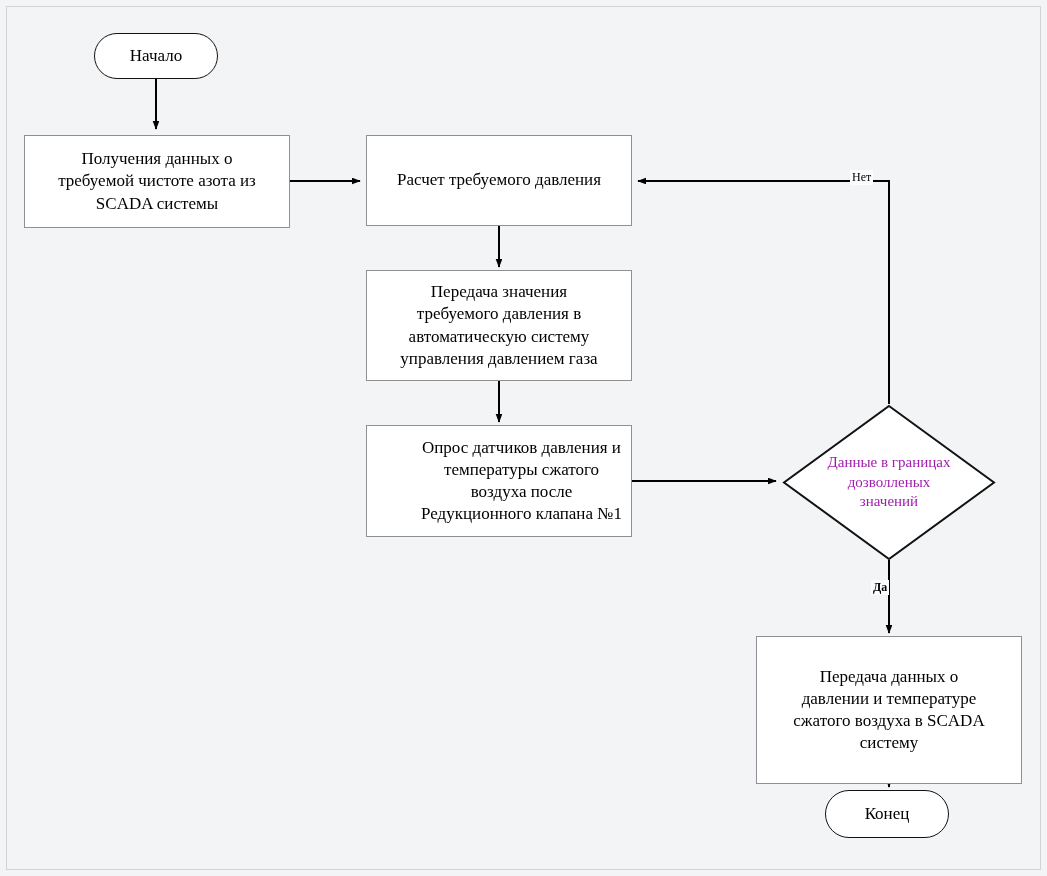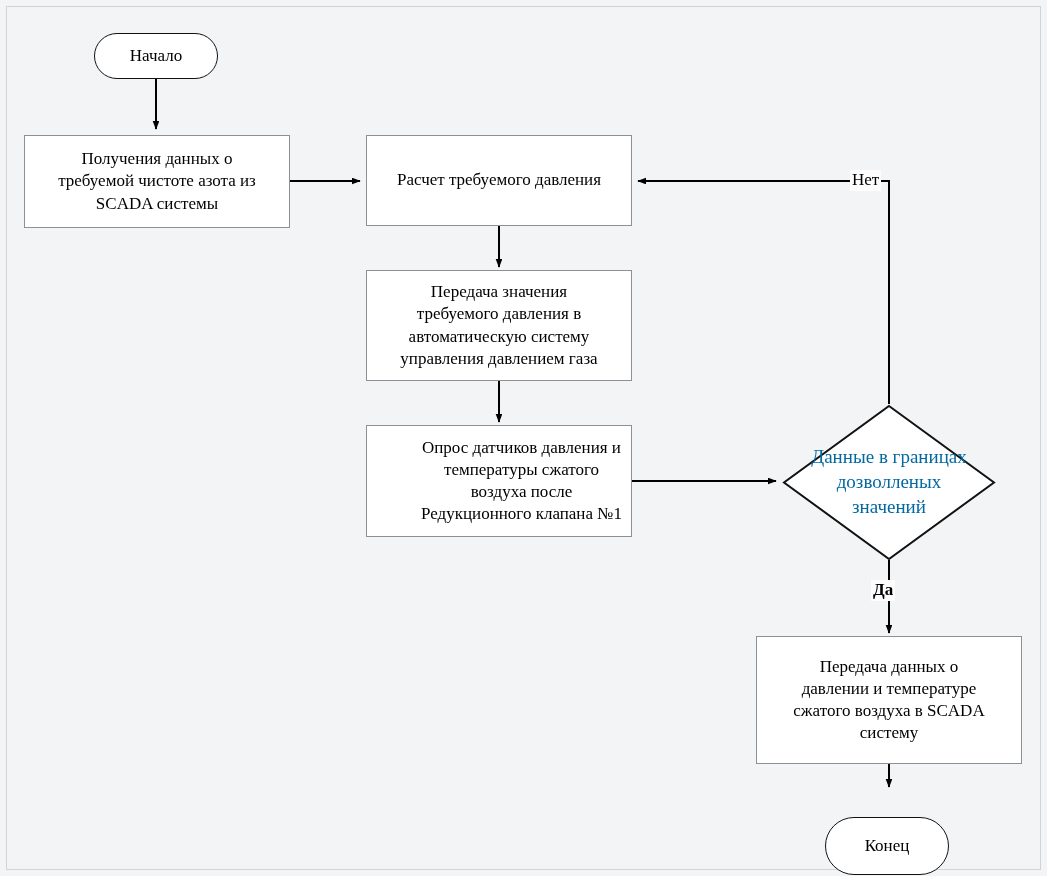--- a/index.html
+++ b/index.html
@@ -71,30 +71,30 @@
   .diamond-text {
     position: absolute;
     left: 0;
     top: 0;
     width: 100%;
     height: 100%;
     display: flex;
     align-items: center;
     justify-content: center;
     text-align: center;
-    font-size: 19px;
-    color: #0369a1;
+    font-size: 15px;
+    color: #a21caf;
     line-height: 1.30;
     white-space: pre-line;
   }
   .edge-label {
     position: absolute;
     background: #fdfdfd;
     color: #000000;
-    font-size: 17px;
+    font-size: 12px;
     line-height: 1.1;
     padding: 1px 2px;
     white-space: nowrap;
   }
 </style>
 </head>
 <body>
 
 <div id="canvas">
 
@@ -154,28 +154,28 @@
 
   <div class="diamond-wrap" style="left:782px; top:404px; width:214px; height:157px;">
     <svg width="214" height="157" viewBox="0 0 214 157" xmlns="http://www.w3.org/2000/svg">
       <polygon points="107,2 212,78.5 107,155 2,78.5" fill="#ffffff" stroke="#111214" stroke-width="2"></polygon>
     </svg>
     <div class="diamond-text">Данные в границах
 дозволленых
 значений</div>
   </div>
 
-  <div class="node process" style="left:756px; top:636px; width:266px; height:128px;">
+  <div class="node process" style="left:756px; top:636px; width:266px; height:148px;">
     <span class="label">Передача данных о
 давлении и температуре
 сжатого воздуха в SCADA
 систему</span>
   </div>
 
-  <div class="node terminator" style="left:825px; top:790px; width:124px; height:58px;margin-top:27px;">
+  <div class="node terminator" style="left:825px; top:790px; width:124px; height:48px;">
     <span class="label">Конец</span>
   </div>
 
   <div class="edge-label" style="left:850px; top:170px;">Нет</div>
 
   <div class="edge-label" style="left:871px; top:580px;font-weight:bold;">Да</div>
 
 </div>
 
 </body></html>

